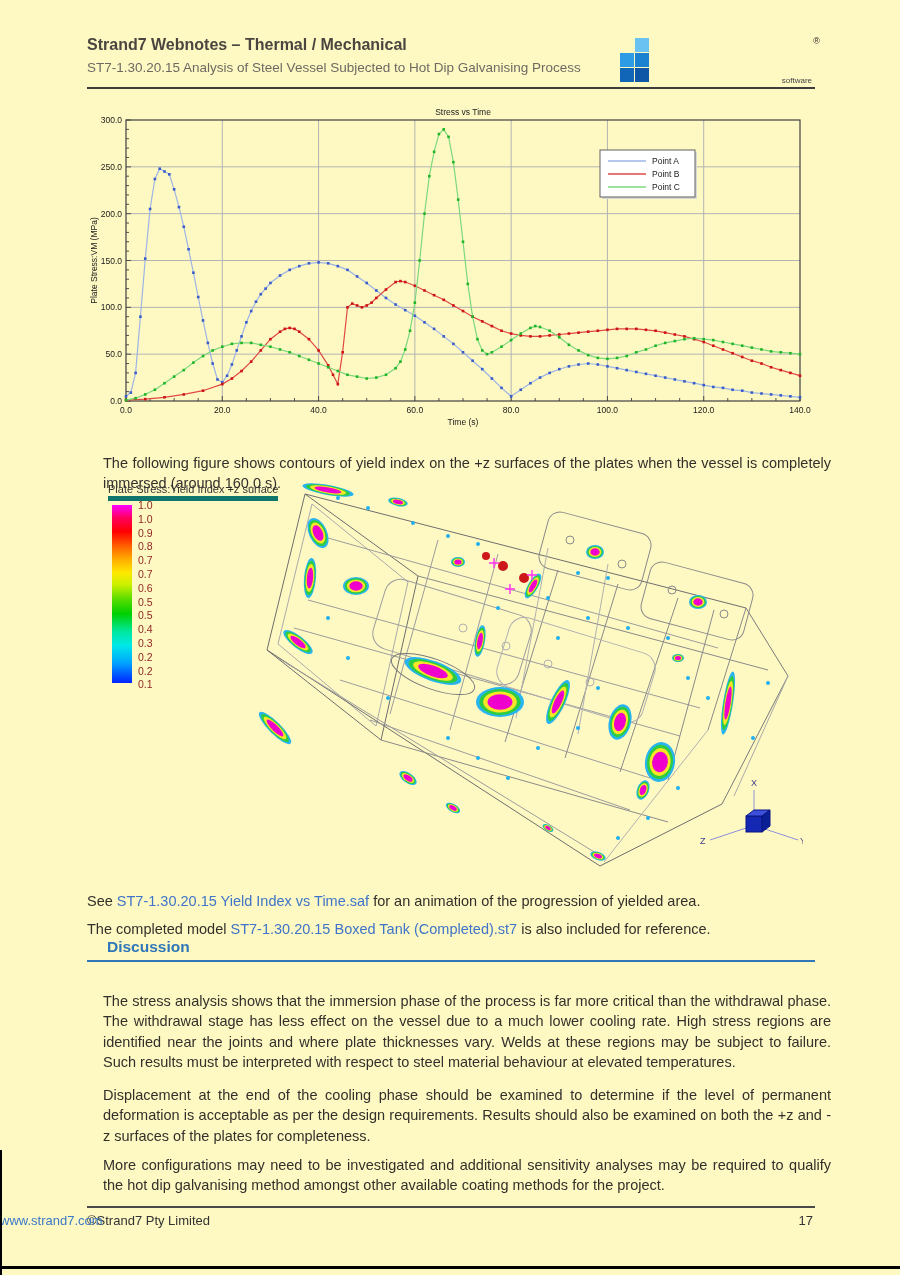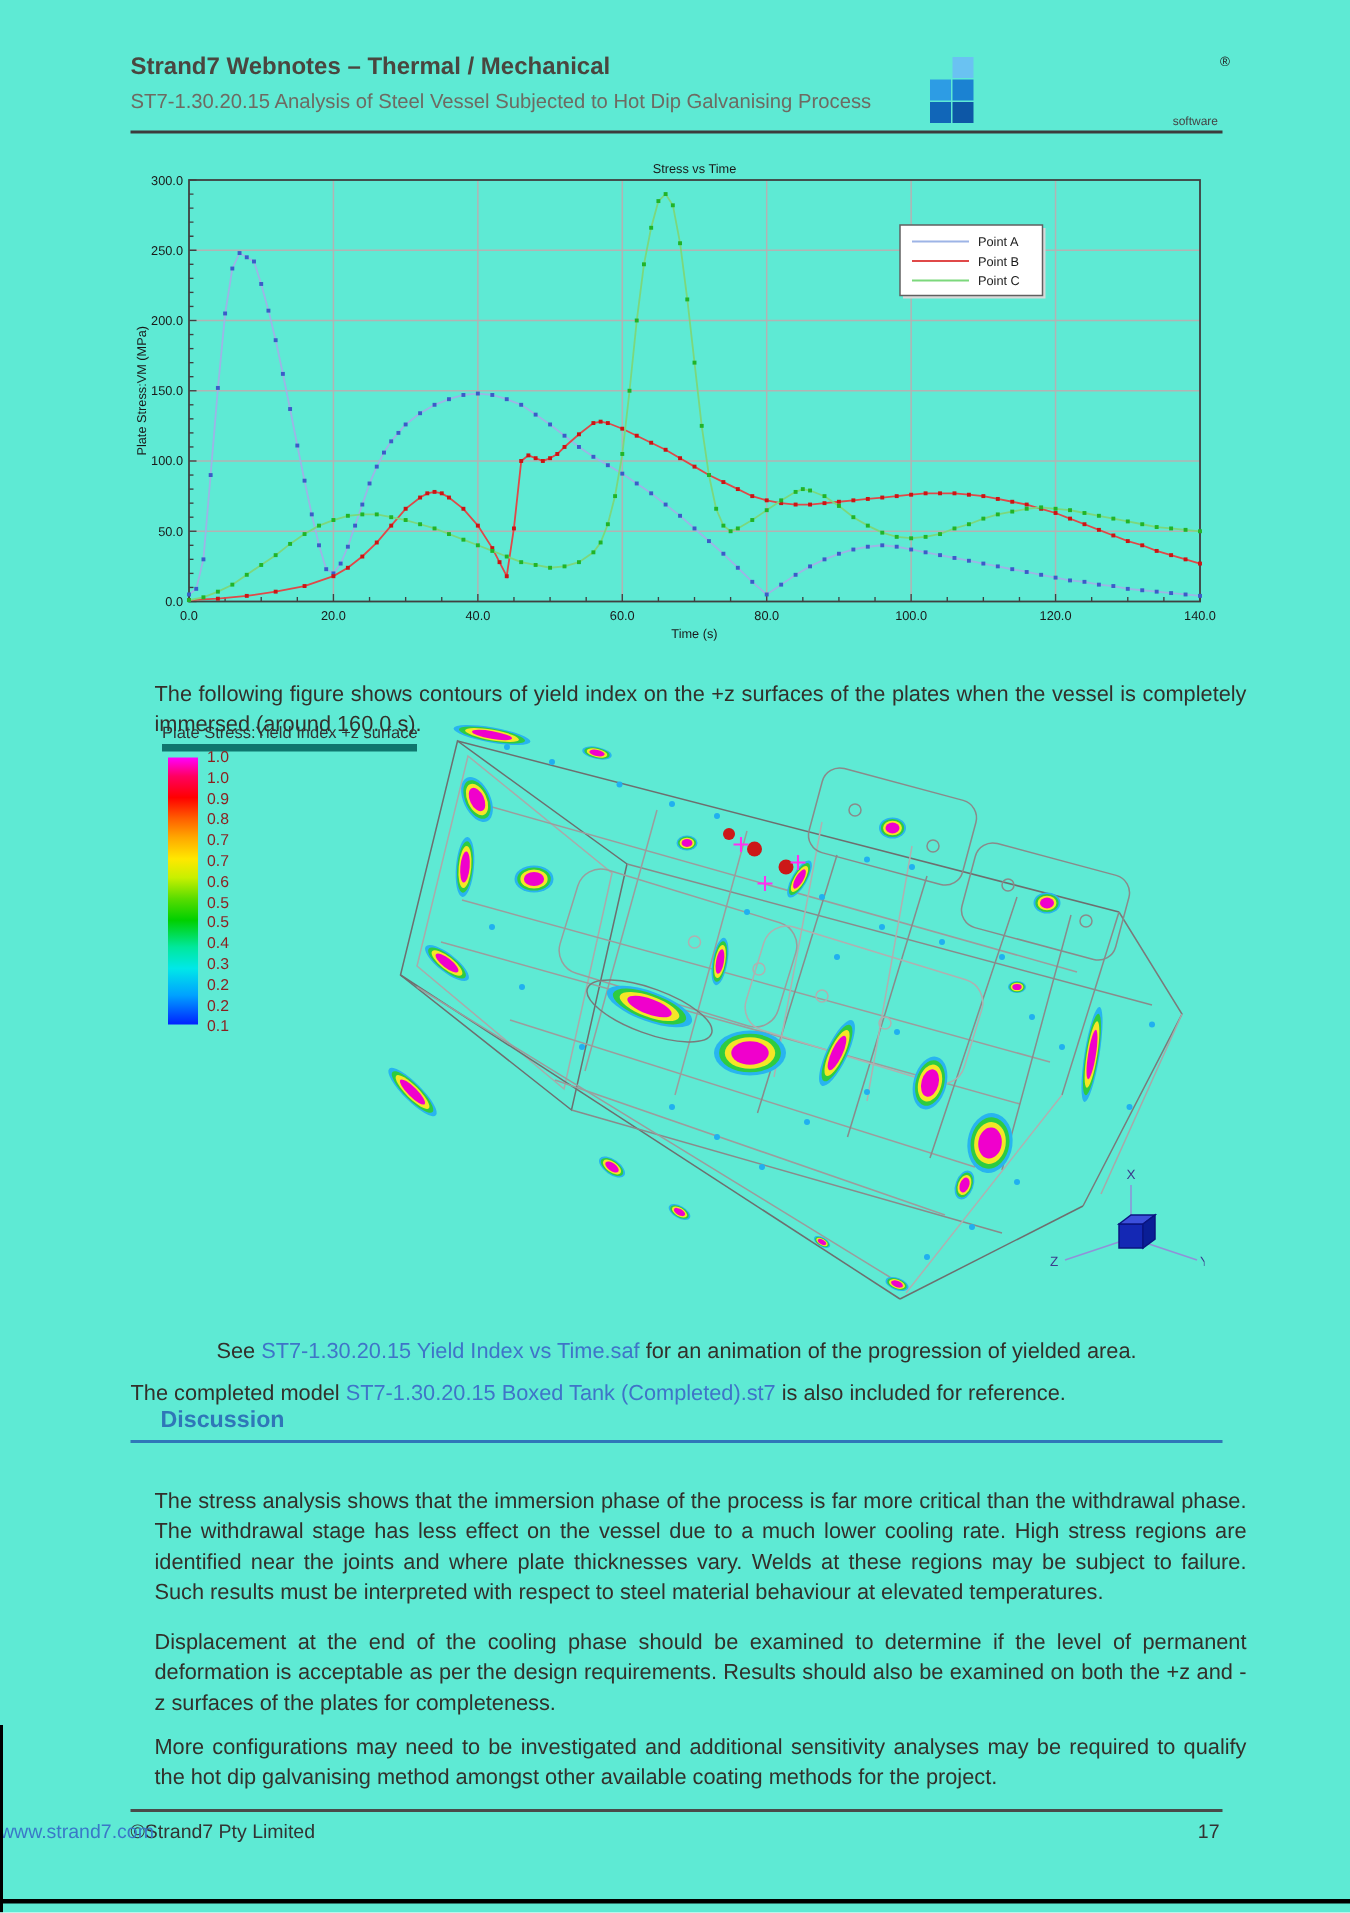--- a/index.html
+++ b/index.html
@@ -1,16 +1,16 @@
 <!DOCTYPE html>
 <html><head>
 <meta charset="utf-8">
 <style>
   html,body{margin:0;padding:0;background:#ffffff;}
-  #page{position:relative;width:900px;height:1275px;background:#5eead4;
+  #page{position:relative;width:900px;height:1275px;background:#fef9c3;
         font-family:"Liberation Sans",sans-serif;overflow:hidden;}
 
   
   .hdr-title{position:absolute;left:87px;top:36px;font-size:16px;font-weight:bold;color:#4a463f;}
   .hdr-sub{position:absolute;left:87px;top:60px;font-size:13.5px;color:#6e6a62;}
   .hdr-rule{position:absolute;left:87px;top:87px;width:728px;height:2px;background:#3c3c3c;}
 
   
   #logo{position:absolute;left:620px;top:36px;width:198px;height:58px;}
   #logo .sq{position:absolute;width:14px;height:14px;}
@@ -36,21 +36,21 @@
        #ffa800 30%,#ffe800 38%,#c8f000 45%,#58dc00 53%,#00d000 61%,#00e89c 71%,
        #00e8e8 79%,#00a2ff 89%,#0022ff 100%);}
   #cl-labels{position:absolute;left:30px;top:17px;height:190px;display:flex;
      flex-direction:column;justify-content:space-between;}
   #cl-labels div{font-size:10.5px;color:#8c1f1f;line-height:1;}
 
   #model-wrap{position:absolute;left:248px;top:478px;}
 
   
   .linkline{position:absolute;left:87px;width:728px;font-size:14.5px;color:#33302b;}
-  #see-line{top:878px;text-align:center;} #model-line{top:906px;}
+  #see-line{top:878px;} #model-line{top:906px;}
   .doclink{color:#3f74c8;}
 
   
   #discussion-title{position:absolute;left:87px;top:938px;font-size:15.5px;
       font-weight:bold;color:#2f77b8;margin-left:20px;}
   #discussion-rule{position:absolute;left:87px;top:960px;width:728px;height:2px;background:#2f77b8;}
   #disc-p1{top:976px;} #disc-p2{top:1070px;} #disc-p3{top:1140px;}
 
   
   #footer-rule{position:absolute;left:87px;top:1206px;width:728px;height:2px;background:#4a4a4a;}

